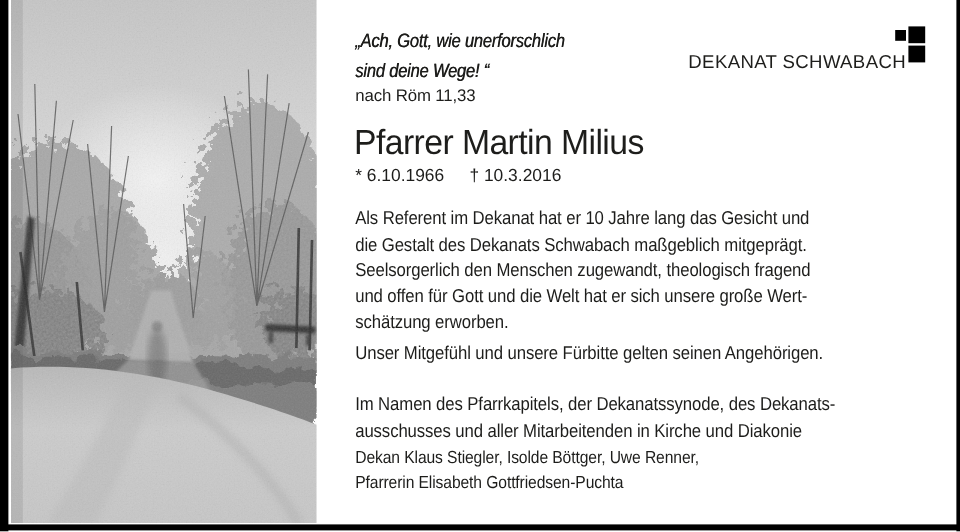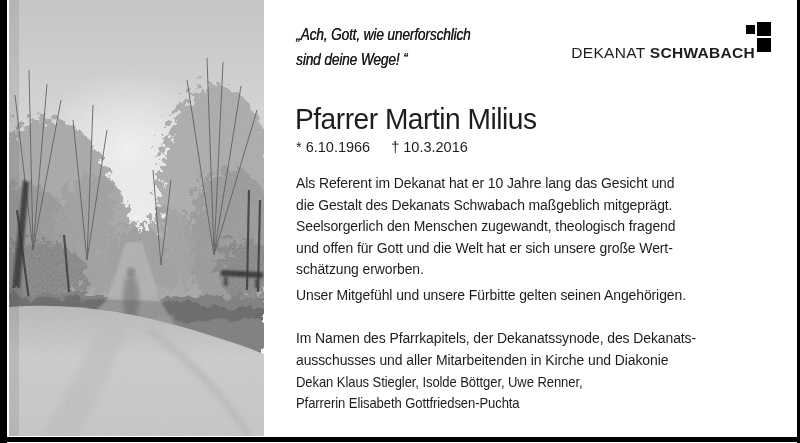--- a/index.html
+++ b/index.html
@@ -22,21 +22,21 @@
          text-shadow:.35px 0 0 currentColor;white-space:nowrap;}
   .quote-ref{position:absolute;left:296px;top:71px;font-size:14px;letter-spacing:-.1px;}
 
   
   .logo-mark{position:absolute;left:746px;top:22px;width:26px;height:30px;}
   .logo-mark .sq{position:absolute;background:#000;}
   .sq-small{left:0;top:3px;width:9px;height:9px;}
   .sq-top{left:11px;top:0;width:14px;height:14px;}
   .sq-bottom{left:11px;top:16px;width:14px;height:14px;}
   .logo-name{position:absolute;top:44px;right:45px;font-size:15.5px;letter-spacing:.3px;white-space:nowrap;}
-  .logo-name b{font-weight:700;}
+  .logo-name b{font-weight:400;}
   .logo-tagline{position:absolute;top:60px;right:27px;font-size:13.5px;letter-spacing:.2px;}
 
   
   .name{position:absolute;left:295px;top:103px;font-size:29px;letter-spacing:-.5px;
         transform:scaleX(.97);transform-origin:0 0;white-space:nowrap;}
   .dates{position:absolute;left:296px;top:139px;font-size:14.5px;white-space:nowrap;}
   .dates .death{margin-left:21px;}
 
   
   .para{position:absolute;left:296px;font-size:15.5px;line-height:21.5px;
@@ -153,20 +153,21 @@
 
       <rect width="255" height="436" filter="url(#grain)" opacity="0.16"></rect>
       <rect width="10" height="436" fill="#555555" opacity="0.15"></rect>
     </svg>
   </div>
 
   <div class="quote">
     <div>„Ach, Gott, wie unerforschlich</div>
     <div>sind deine Wege! “</div>
   </div>
+  <div class="quote-ref">nach Röm 11,33</div>
 
   <div class="logo-mark">
     <div class="sq sq-small"></div>
     <div class="sq sq-top"></div>
     <div class="sq sq-bottom"></div>
   </div>
   <div class="logo-name"><span>DEKANAT</span> <b>SCHWABACH</b></div>
 
   <div class="name">Pfarrer Martin Milius</div>
   <div class="dates">

